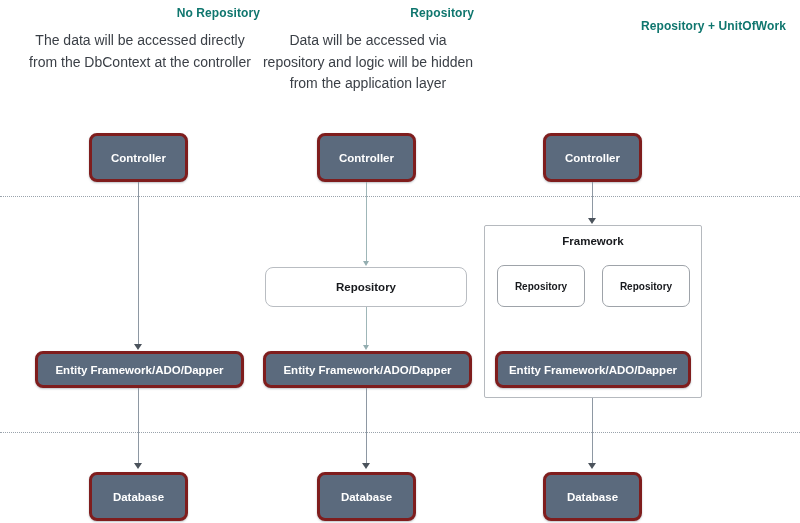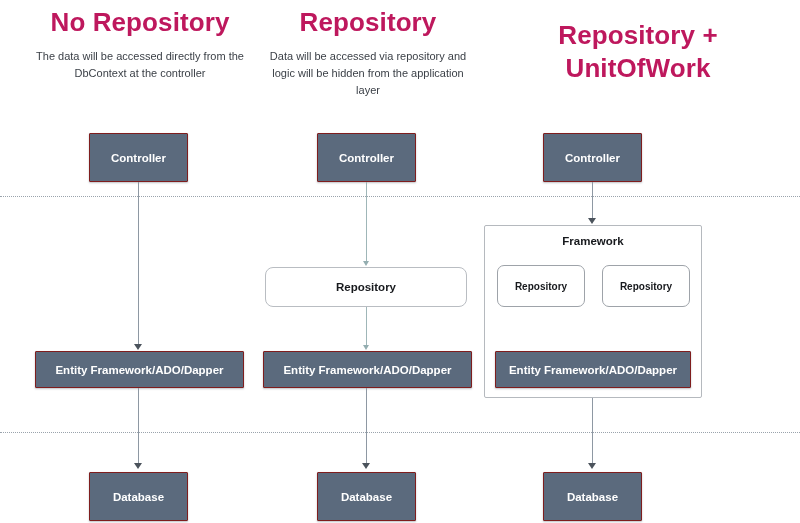--- a/index.html
+++ b/index.html
@@ -30,50 +30,51 @@
   }
   #divider-top { top: 196px; }
   #divider-bottom { top: 432px; }
 
   
   .col-header {
     position: absolute;
     text-align: center;
   }
   .col-title {
-    font-size: 26px;
-    font-weight: bold;
-    color: #be185d;
+    font-size: 12px;
+    font-weight: bold;
+    color: #0f766e;
     line-height: 1.25;
     letter-spacing: 0.1px;
+    text-align: right;
   }
   .col-sub {
     margin-top: 9px;
-    font-size: 11px;
+    font-size: 14px;
     color: #3a3f46;
     line-height: 1.55;
   }
 
   #header-col1 { left: 20px;  top: 6px;  width: 240px; }
   #header-col2 { left: 262px; top: 6px;  width: 212px; }
   #header-col3 { left: 490px; top: 6px;  width: 296px; margin-top: 13px; }
 
   
   .node {
     position: absolute;
     box-sizing: border-box;
     display: flex;
     align-items: center;
     justify-content: center;
     text-align: center;
   }
   .node-dark {
     background: #5b6a7d;
-    border: 1px solid #7f1d1d;
-    border-radius: 1px;
+    border: 3px solid #7f1d1d;
+    border-radius: 8px;
     color: #ffffff;
     font-size: 11.5px;
     font-weight: bold;
     box-shadow: 0 1px 2px rgba(70,80,95,0.35);
   }
   .node-light {
     background: #ffffff;
     border: 1px solid #b9bdc2;
     border-radius: 8px;
     color: #17191d;

